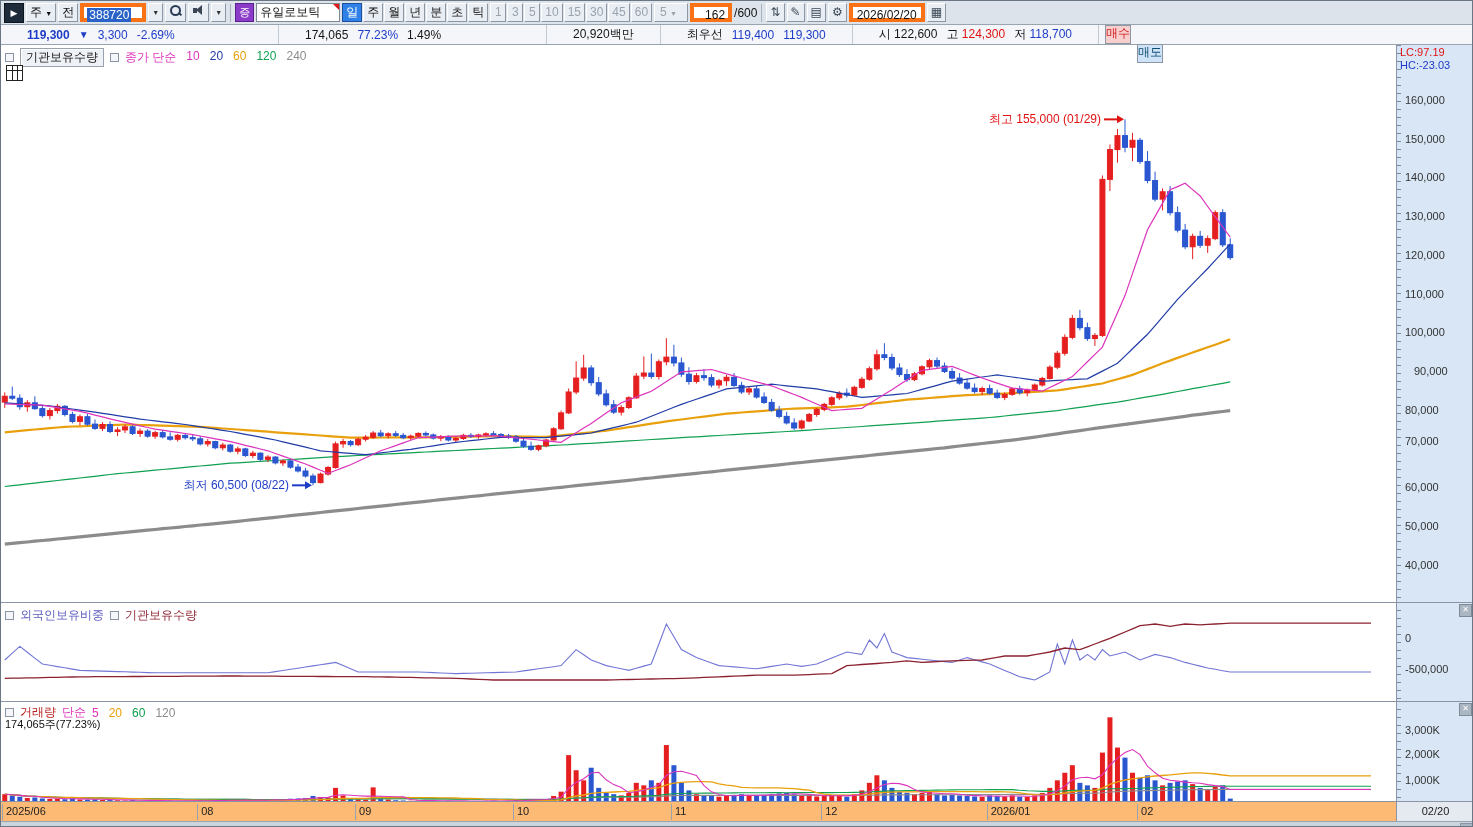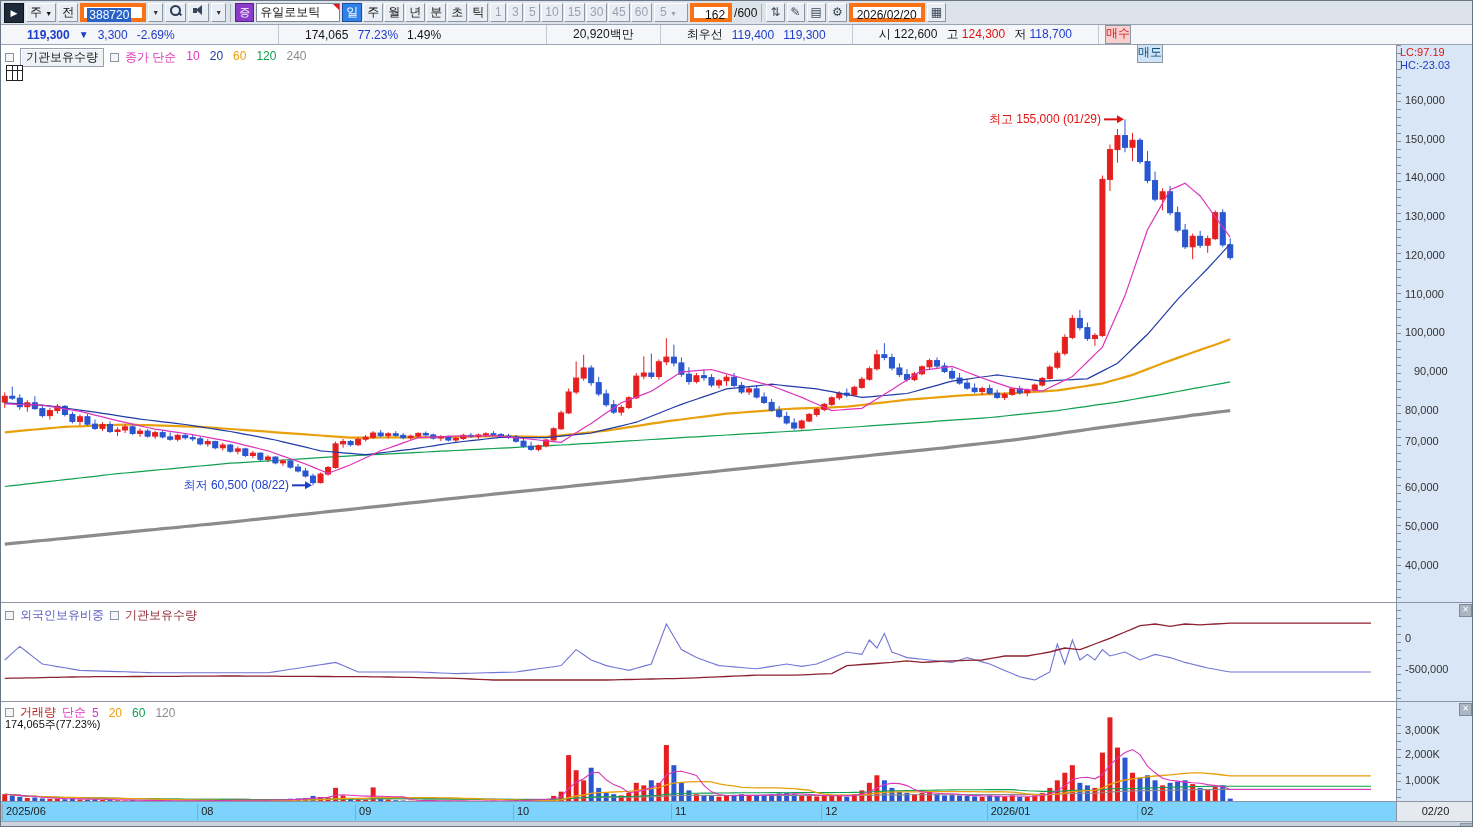--- a/index.html
+++ b/index.html
@@ -48,21 +48,21 @@
   .legend{position:absolute;z-index:4;display:flex;align-items:center;gap:6px;white-space:nowrap;}
   .blt{width:7px;height:7px;border:1px solid #8a94a4;background:#f4f6f9;display:inline-block;}
   .name-box{border:1px solid #98a2ae;background:#eef1f5;padding:0 5px;height:17px;line-height:16px;box-shadow:1px 1px 0 #fff inset;}
   .grid-ico{position:absolute;left:5px;top:64px;width:15px;height:14px;border:1px solid #222;background:
      linear-gradient(#222,#222) 0 4px/15px 1px no-repeat,
      linear-gradient(#222,#222) 5px 0/1px 14px no-repeat,
      linear-gradient(#222,#222) 10px 0/1px 14px no-repeat,#fff;z-index:4;}
   .closebox{position:absolute;right:2px;top:2px;width:11px;height:11px;background:#aab6c2;border:1px solid #7e8a96;
      color:#fff;font-size:8px;line-height:9px;text-align:center;z-index:7;}
   
-  .xaxis{position:absolute;left:0;top:800px;width:1395px;height:20px;background:#7dd3fc;border-top:1px solid #8a94a4;box-sizing:border-box;z-index:5;}
+  .xaxis{position:absolute;left:0;top:800px;width:1395px;height:20px;background:#fdba74;border-top:1px solid #8a94a4;box-sizing:border-box;z-index:5;}
   .xlab{position:absolute;top:2px;font-size:11px;color:#222;border-left:1px solid #9aa4b0;padding-left:3px;height:16px;line-height:15px;}
   .xcorner{position:absolute;left:1395px;top:800px;width:78px;height:20px;background:#e5eaf0;border-top:1px solid #8a94a4;
      border-left:1px solid #8a94a4;box-sizing:border-box;text-align:center;font-size:11px;line-height:19px;color:#222;z-index:5;}
   .scrollstrip{position:absolute;left:0;top:820px;width:1473px;height:7px;background:#ccd4dd;border-top:1px solid #9aa4b0;box-sizing:border-box;z-index:5;}
   .grip{position:absolute;right:1px;top:1px;width:13px;height:5px;background:#aab6c2;border:1px solid #8a94a4;box-sizing:border-box;}
 </style>
 </head>
 <body>
 
 <div id="app">

